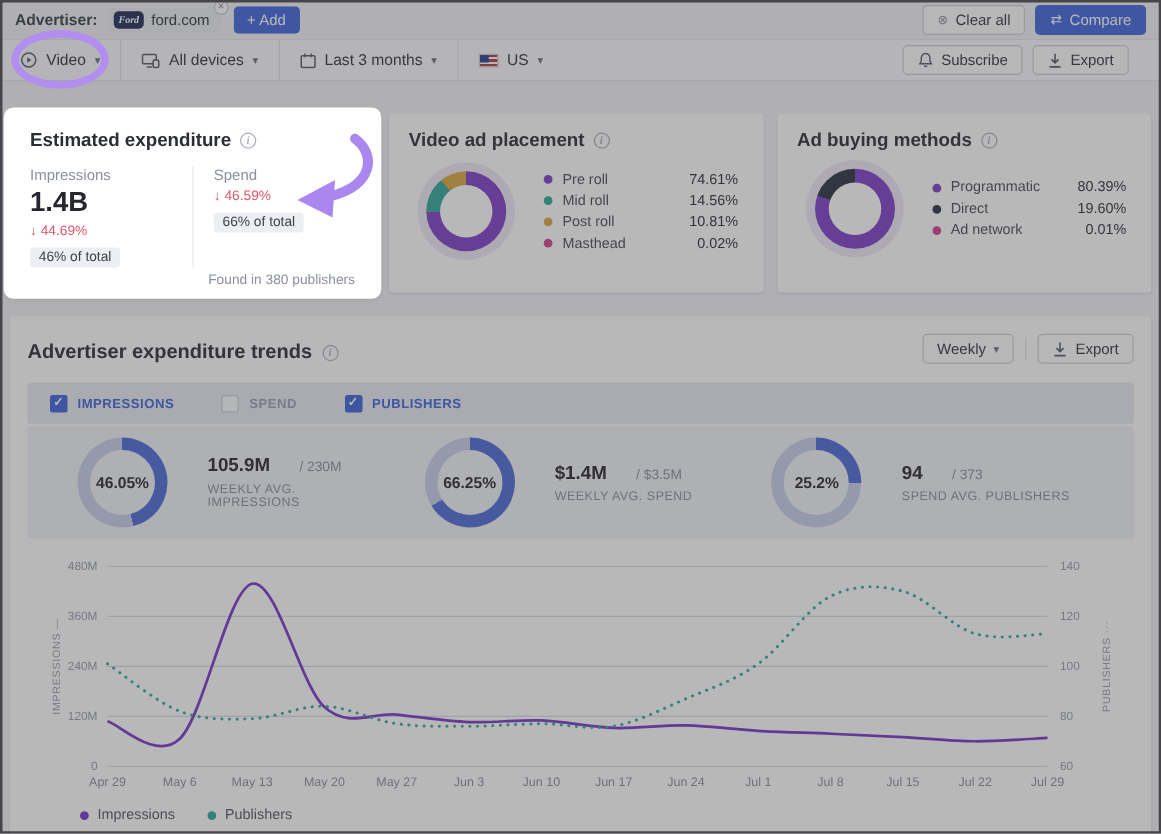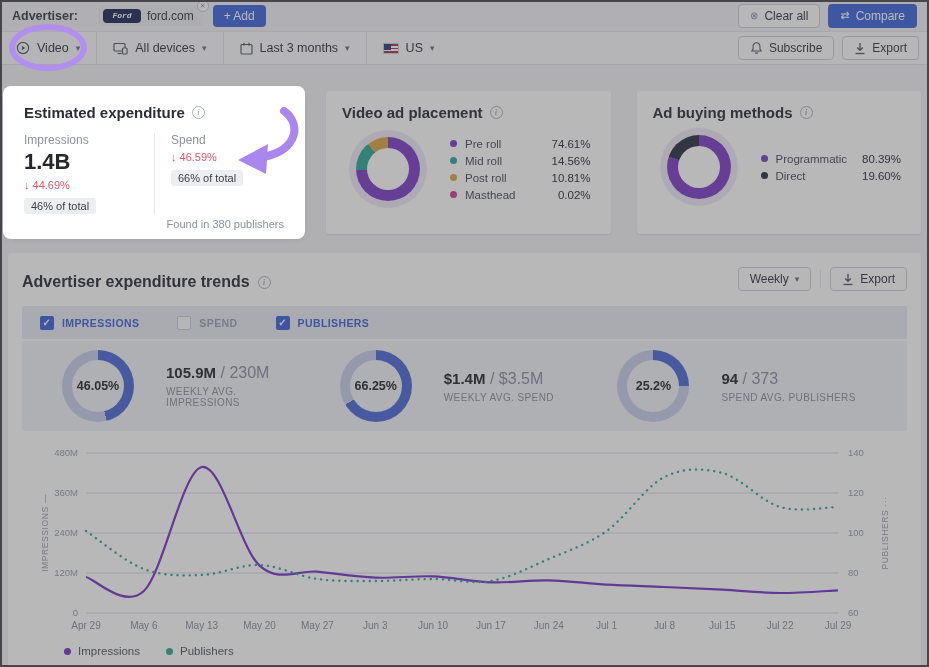--- a/index.html
+++ b/index.html
@@ -6,51 +6,51 @@
   html,body { width: 929px; height: 667px; }
   body {
     font-family: "Liberation Sans", sans-serif;
     background: #f2f3f6;
     position: relative;
     overflow: hidden;
     color: #2c2e36;
   }
   
   .topbar { height: 31px; display: flex; align-items: center; padding: 0 12px; }
-  .topbar-label { font-size: 12.5px; font-weight: 700; color: #3a3d46; margin-right: 20px; }
+  .topbar-label { font-size: 12.5px; font-weight: 700; color: #3a3d46; margin-right: 8px; }
   .adv-tag { position: relative; display: flex; align-items: center; gap: 6px;
     background: #eceef2; border-radius: 3px; padding: 3px 9px 3px 5px; font-size: 12px; color: #33353d; }
-  .ford-logo { width: 38px; height: 14px; background: #1f2c57; border-radius: 4px; color: #fff;
-    font-family: Liberation Mono, monospace; font-style: italic; font-size: 8px; font-weight: 700;
+  .ford-logo { width: 24px; height: 14px; background: #1f2c57; border-radius: 4px; color: #fff;
+    font-family: Liberation Serif, serif; font-style: italic; font-size: 8px; font-weight: 700;
     display: flex; align-items: center; justify-content: center; }
   .tag-close { position: absolute; top: -6px; right: -6px; width: 12px; height: 12px; border-radius: 50%;
     background: #fff; border: 1px solid #c6c9d2; color: #8b8fa0; font-size: 7px; line-height: 10px;
     text-align: center; cursor: pointer; }
   .btn { display: inline-flex; align-items: center; gap: 6px; border-radius: 4px; font-size: 12px;
     padding: 4px 11px; cursor: pointer; border: 1px solid transparent; background: none; white-space: nowrap;
     font-family: "Liberation Sans", sans-serif; }
   .btn.outline { background: #fdfdfe; border-color: #cdd0d9; color: #34363f; }
   .btn.primary { background: #4066dd; color: #fff; }
   .btn.small { padding: 3px 10px; }
   .add-btn { margin-left: 10px; }
   .topbar-right { margin-left: auto; display: flex; gap: 8px; }
   
   .filterbar { height: 34px; background: #fbfbfd; border-top: 1px solid #e6e7ec; border-bottom: 1px solid #e3e4e9;
     display: flex; align-items: stretch; }
   .filter-seg { display: flex; align-items: center; gap: 7px; padding: 0 16px; border-right: 1px solid #e3e4e9;
     font-size: 12.5px; color: #33353d; cursor: pointer; }
   .caret { font-size: 9px; color: #6d707c; }
-  .filterbar-right { margin-left: auto; display: flex; align-items: center; gap: 8px; padding-right: 10px; }
+  .filterbar-right { margin-left: auto; display: flex; align-items: center; gap: 8px; padding-right: 26px; }
   .flag { width: 16px; height: 11px; border: 1px solid #c9ccd4;
     background: linear-gradient(#b03a46 0 20%, #fff 20% 40%, #b03a46 40% 60%, #fff 60% 80%, #b03a46 80%); position: relative; }
   .flag::after { content:""; position: absolute; left: 0; top: 0; width: 7px; height: 6px; background: #2c3f8f; }
   .icon { display: inline-flex; color: #555a66; }
   
   .content { padding: 8px; }
-  .cards-row { display: flex; gap: 26px; margin-top: 18px; }
+  .cards-row { display: flex; gap: 11px; margin-top: 18px; }
   .card { background: #fff; border-radius: 3px; box-shadow: 0 1px 2px rgba(40,42,50,.10); padding: 13px 16px; height: 143px; }
   .card-title { font-size: 15px; font-weight: 700; color: #2c2e36; display: flex; align-items: center; gap: 7px; }
   .info-i { width: 13px; height: 13px; border-radius: 50%; border: 1px solid #aeb2bd; color: #aeb2bd;
     font-size: 9px; line-height: 11px; text-align: center; font-style: italic; font-family: "Liberation Serif", serif; cursor: pointer; }
   .card-expenditure { width: 292px; flex: none; position: relative; z-index: 60; box-shadow: 0 0 0 5px #ffffff, 0 2px 8px rgba(30,30,40,.25); }
   .exp-cols { display: flex; margin-top: 12px; }
   .exp-col { width: 50%; }
   .exp-col + .exp-col { border-left: 1px solid #e8e9ee; padding-left: 16px; }
   .exp-label { font-size: 12px; color: #8b8fa0; }
   .exp-value { font-size: 22px; font-weight: 700; color: #26272e; margin-top: 2px; }
@@ -83,21 +83,21 @@
   .toggle { color: #3e63d9; }
   .toggle.off { color: #98a1b5; }
   .gauge-band { margin-top: 2px; background: #f1f2f6; border-radius: 2px; height: 90px;
     display: flex; align-items: center; padding: 0 40px; justify-content: space-between; }
   .gauge { display: flex; align-items: center; gap: 32px; width: 31%; }
   .gauge-ring { width: 72px; height: 72px; border-radius: 50%; position: relative; flex: none; }
   .gauge-ring::after { content:""; position: absolute; inset: 10px; border-radius: 50%; background: #f1f2f6; }
   .gauge-pct { position: absolute; inset: 0; display: flex; align-items: center; justify-content: center;
     font-size: 12.5px; font-weight: 700; color: #26272e; z-index: 1; }
   .gauge-val { font-size: 15px; font-weight: 700; color: #26272e; }
-  .gauge-total { font-size: 16px; font-weight: 400; color: #8b8fa0; }
+  .gauge-total { font-size: 11px; font-weight: 400; color: #8b8fa0; margin-left: 19px; }
   .gauge-total::before { content: "/ "; }
   .gauge-cap { font-size: 10px; color: #8b8fa0; letter-spacing: .4px; margin-top: 4px; }
   .chart-wrap { margin-top: 10px; }
   .trend-legend { display: flex; gap: 26px; margin: 4px 0 2px 42px; }
   .tl-item { display: flex; align-items: center; gap: 7px; font-size: 11.5px; color: #54575f; }
   .tl-dot { width: 7px; height: 7px; border-radius: 50%; }
   
   .dim-overlay { position: absolute; inset: 0; background: rgba(62,62,66,.37); z-index: 50; pointer-events: none; }
   .hl-ellipse { position: absolute; left: 9px; top: 24px; width: 78px; height: 47px; border: 6px solid rgba(178,140,242,.95);
     border-radius: 50%; z-index: 70; pointer-events: none; }
@@ -253,20 +253,25 @@
         <div class="pie-legend">
             <div class="pl-row">
               <span class="pl-dot" style="background:#7e3fc8"></span>
       <span>Programmatic</span>
       <span class="pl-val">80.39%</span>
             </div>
             <div class="pl-row">
               <span class="pl-dot" style="background:#2c3140"></span>
       <span>Direct</span>
       <span class="pl-val">19.60%</span>
+            </div>
+            <div class="pl-row">
+              <span class="pl-dot" style="background:#d0408e"></span>
+      <span>Ad network</span>
+      <span class="pl-val">0.01%</span>
             </div>
           </div>
       </div>
     </div>
   </div>
 
   <div class="trends-card">
     <div class="trends-head">
       <div class="trends-title">
         <span>Advertiser expenditure trends</span>

